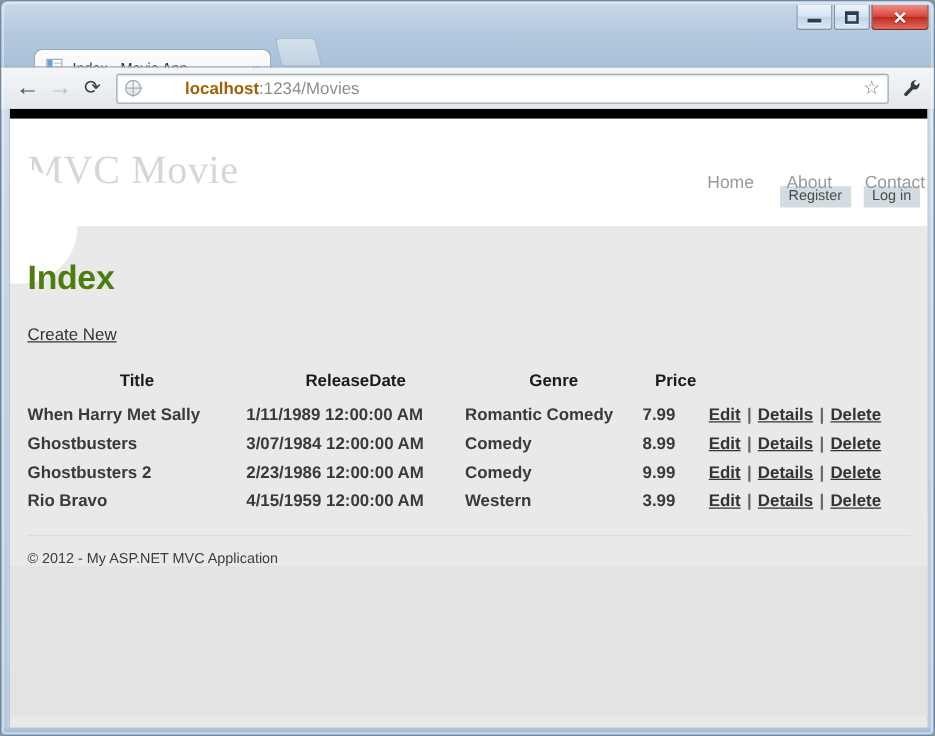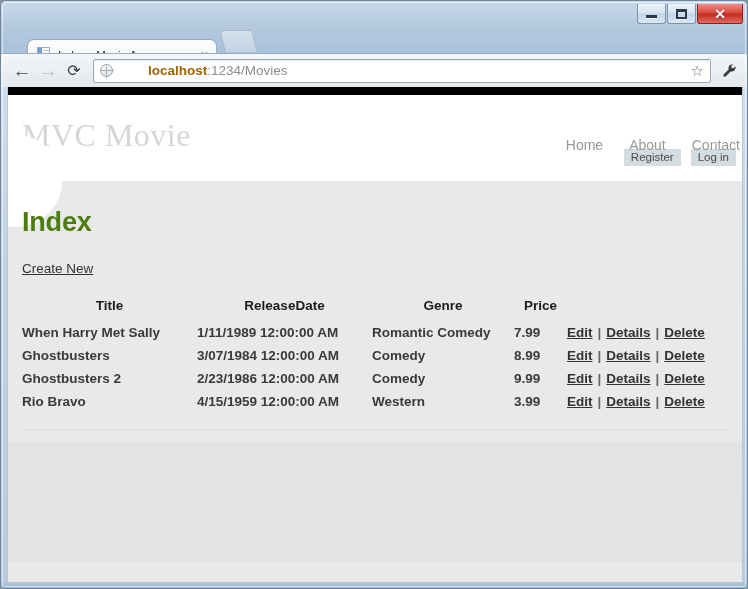--- a/index.html
+++ b/index.html
@@ -510,20 +510,21 @@
               <td class="actions">
                 <a href="#">Edit</a><span class="sep">|</span><a href="#">Details</a><span class="sep">|</span><a href="#">Delete</a>
               </td>
             </tr>
           </tbody>
         </table>
       </div>
 
       <div class="page-footer">
         <div class="footer-divider"></div>
+        <div class="footer-text">© 2012 - My ASP.NET MVC Application</div>
       </div>
 
       <div class="page-rest"></div>
     </div>
 
   </div>
 
   <div class="window-bottom"></div>
   <div class="window-inner-glow"></div>
 </div>

